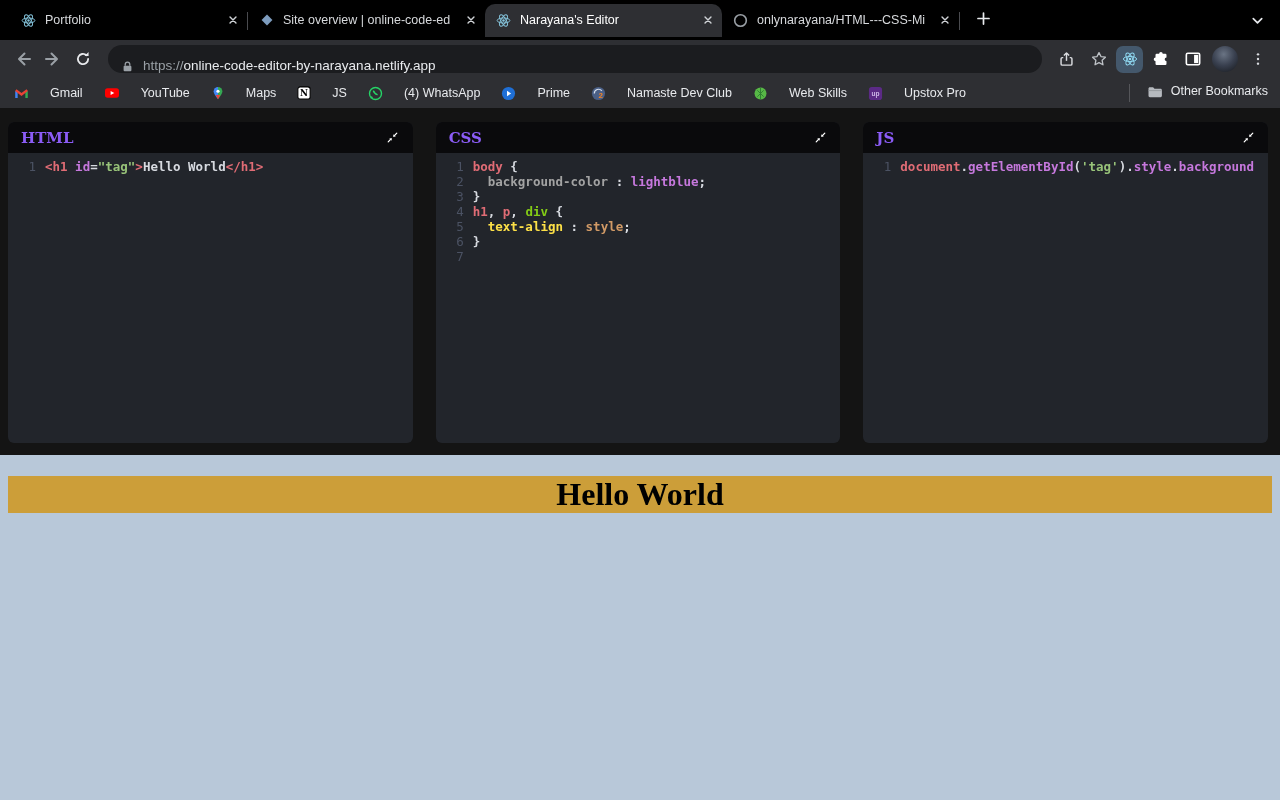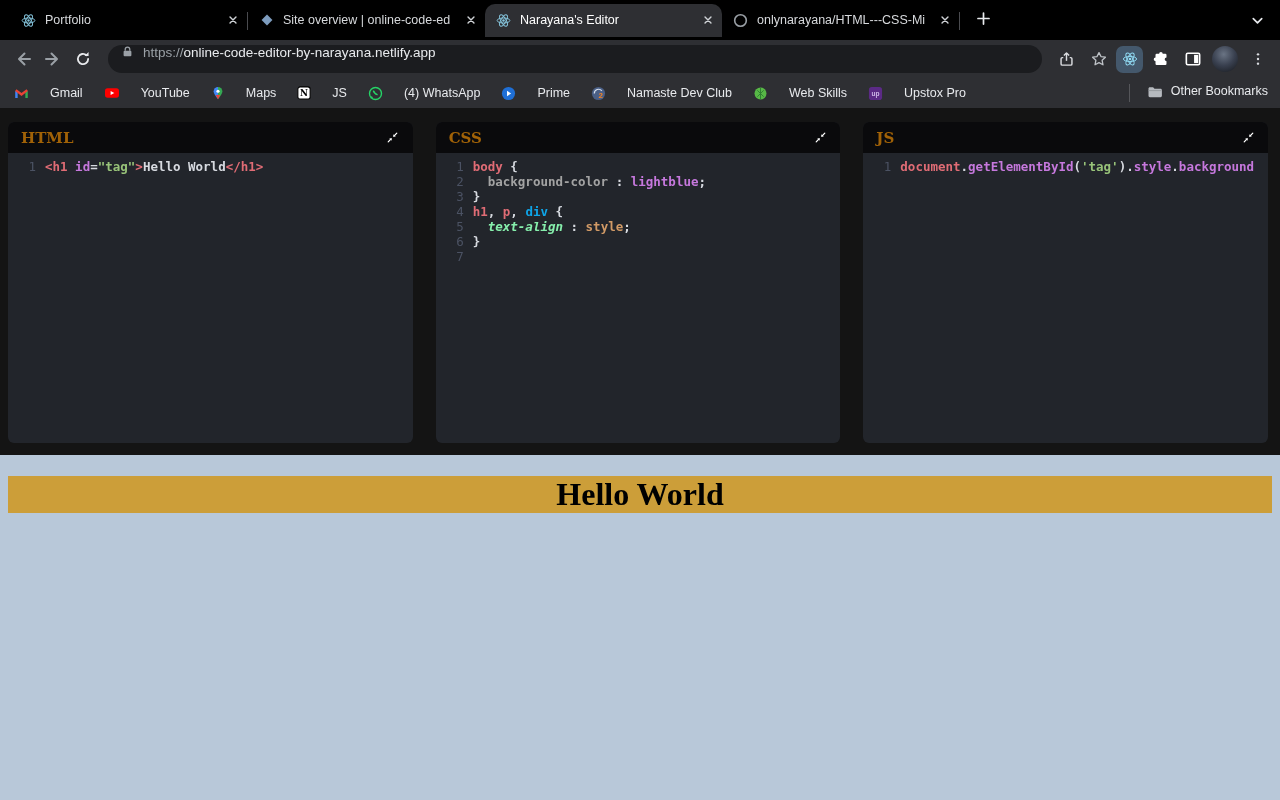--- a/index.html
+++ b/index.html
@@ -20,21 +20,21 @@
   .tab-div{width:1px;height:18px;background:#4a4b4f;margin:0 0 7px 0;flex:none;}
   .newtab{width:28px;height:28px;margin:0 0 3px 9px;display:flex;align-items:center;justify-content:center;border-radius:50%;}
   .tabsearch{margin-left:auto;align-self:center;width:30px;display:flex;justify-content:center;}
 
   
   .toolbar{height:38px;flex:none;background:#2e2f33;display:flex;align-items:center;
            padding:0 8px 0 8px;box-sizing:border-box;}
   .navbtns{display:flex;align-items:center;}
   .navbtn{width:30px;height:30px;display:flex;align-items:center;justify-content:center;border-radius:50%;}
   .omnibox{flex:1;min-width:0;height:28px;background:#1b1c1f;border-radius:14px;margin:0 10px;
-           display:flex;align-items:flex-start;padding:0 10px 12px 13px;box-sizing:border-box;}
+           display:flex;align-items:flex-end;padding:0 10px 0 13px;box-sizing:border-box;}
   .url{font-size:13.5px;color:#e8eaed;white-space:nowrap;overflow:hidden;margin-left:9px;}
   .url .scheme{color:#9aa0a6;}
   .right-icons{display:flex;align-items:center;gap:3px;}
   .tool-ic{width:29px;height:29px;display:flex;align-items:center;justify-content:center;border-radius:50%;}
   .ext-react{background:#44586c;border-radius:7px;width:27px;height:27px;}
   .avatar{width:26px;height:26px;border-radius:50%;margin:0 2px;
           background:radial-gradient(circle at 45% 32%,#6a7484 0%,#3a4150 48%,#15171b 100%);}
 
   
   .bookmarks{height:30px;flex:none;background:#2e2f33;display:flex;align-items:center;
@@ -45,21 +45,21 @@
   .bm-right{margin-left:auto;display:flex;align-items:flex-start;gap:8px;color:#e8eaed;font-size:12.5px;}
   .bm-sep{width:1px;height:18px;background:#55565a;margin-right:9px;}
 
   
   .editors{height:347px;flex:none;box-sizing:border-box;background:#141414;
            padding:14px 12px 12px 8px;display:flex;gap:23px;}
   .panel{flex:1;min-width:0;background:#22252b;border-radius:6px;overflow:hidden;
          display:flex;flex-direction:column;}
   .panel-header{height:31px;flex:none;background:#0a0a0c;display:flex;align-items:center;
                 justify-content:space-between;padding:0 13px;}
-  .panel-title{font-family:"DejaVu Serif",serif;font-weight:700;font-size:15px;color:#a16207;}
+  .panel-title{font-family:"DejaVu Serif",serif;font-weight:700;font-size:15px;color:#8b5cf6;}
   .collapse{width:14px;height:14px;display:flex;align-items:center;justify-content:center;}
   .code{flex:1;padding:6px 0;font-family:"DejaVu Sans Mono",monospace;font-size:12.5px;
         font-weight:700;line-height:15px;overflow:hidden;}
   .code-row{display:flex;min-height:15px;}
   .ln{width:28px;flex:none;text-align:right;color:#4b5263;font-weight:400;}
   .toks{white-space:pre;padding-left:9px;overflow:hidden;}
 
   
   .preview{height:345px;flex:none;box-sizing:border-box;overflow:hidden;}
   .preview h1{margin:21px 8px 0;text-align:center;font-family:"Liberation Serif",serif;
@@ -362,25 +362,25 @@
           <div class="code-row">
             <span class="ln">2</span>
             <span class="toks"><span style="color: rgb(215, 218, 224);">  </span><span style="color: #a3a3a3;">background-color</span><span style="color: rgb(215, 218, 224);"> : </span><span style="color: rgb(198, 120, 221);">lightblue</span><span style="color: rgb(215, 218, 224);">;</span></span>
           </div>
           <div class="code-row">
             <span class="ln">3</span>
             <span class="toks"><span style="color: rgb(215, 218, 224);">}</span></span>
           </div>
           <div class="code-row">
             <span class="ln">4</span>
-            <span class="toks"><span style="color: rgb(224, 108, 117);">h1</span><span style="color: rgb(215, 218, 224);">, </span><span style="color: rgb(224, 108, 117);">p</span><span style="color: rgb(215, 218, 224);">, </span><span style="color: #0ea5e9;">div</span><span style="color: rgb(215, 218, 224);"> {</span></span>
+            <span class="toks"><span style="color: rgb(224, 108, 117);">h1</span><span style="color: rgb(215, 218, 224);">, </span><span style="color: rgb(224, 108, 117);">p</span><span style="color: rgb(215, 218, 224);">, </span><span style="color: #84cc16;">div</span><span style="color: rgb(215, 218, 224);"> {</span></span>
           </div>
           <div class="code-row">
             <span class="ln">5</span>
-            <span class="toks"><span style="color: rgb(215, 218, 224);">  </span><span style="color: #86efac; font-style: italic;">text-align</span><span style="color: rgb(215, 218, 224);"> : </span><span style="color: rgb(209, 154, 102);">style</span><span style="color: rgb(215, 218, 224);">;</span></span>
+            <span class="toks"><span style="color: rgb(215, 218, 224);">  </span><span style="color: #fde047;">text-align</span><span style="color: rgb(215, 218, 224);"> : </span><span style="color: rgb(209, 154, 102);">style</span><span style="color: rgb(215, 218, 224);">;</span></span>
           </div>
           <div class="code-row">
             <span class="ln">6</span>
             <span class="toks"><span style="color: rgb(215, 218, 224);">}</span></span>
           </div>
           <div class="code-row">
             <span class="ln">7</span>
             <span class="toks"></span>
           </div>
         </div>

